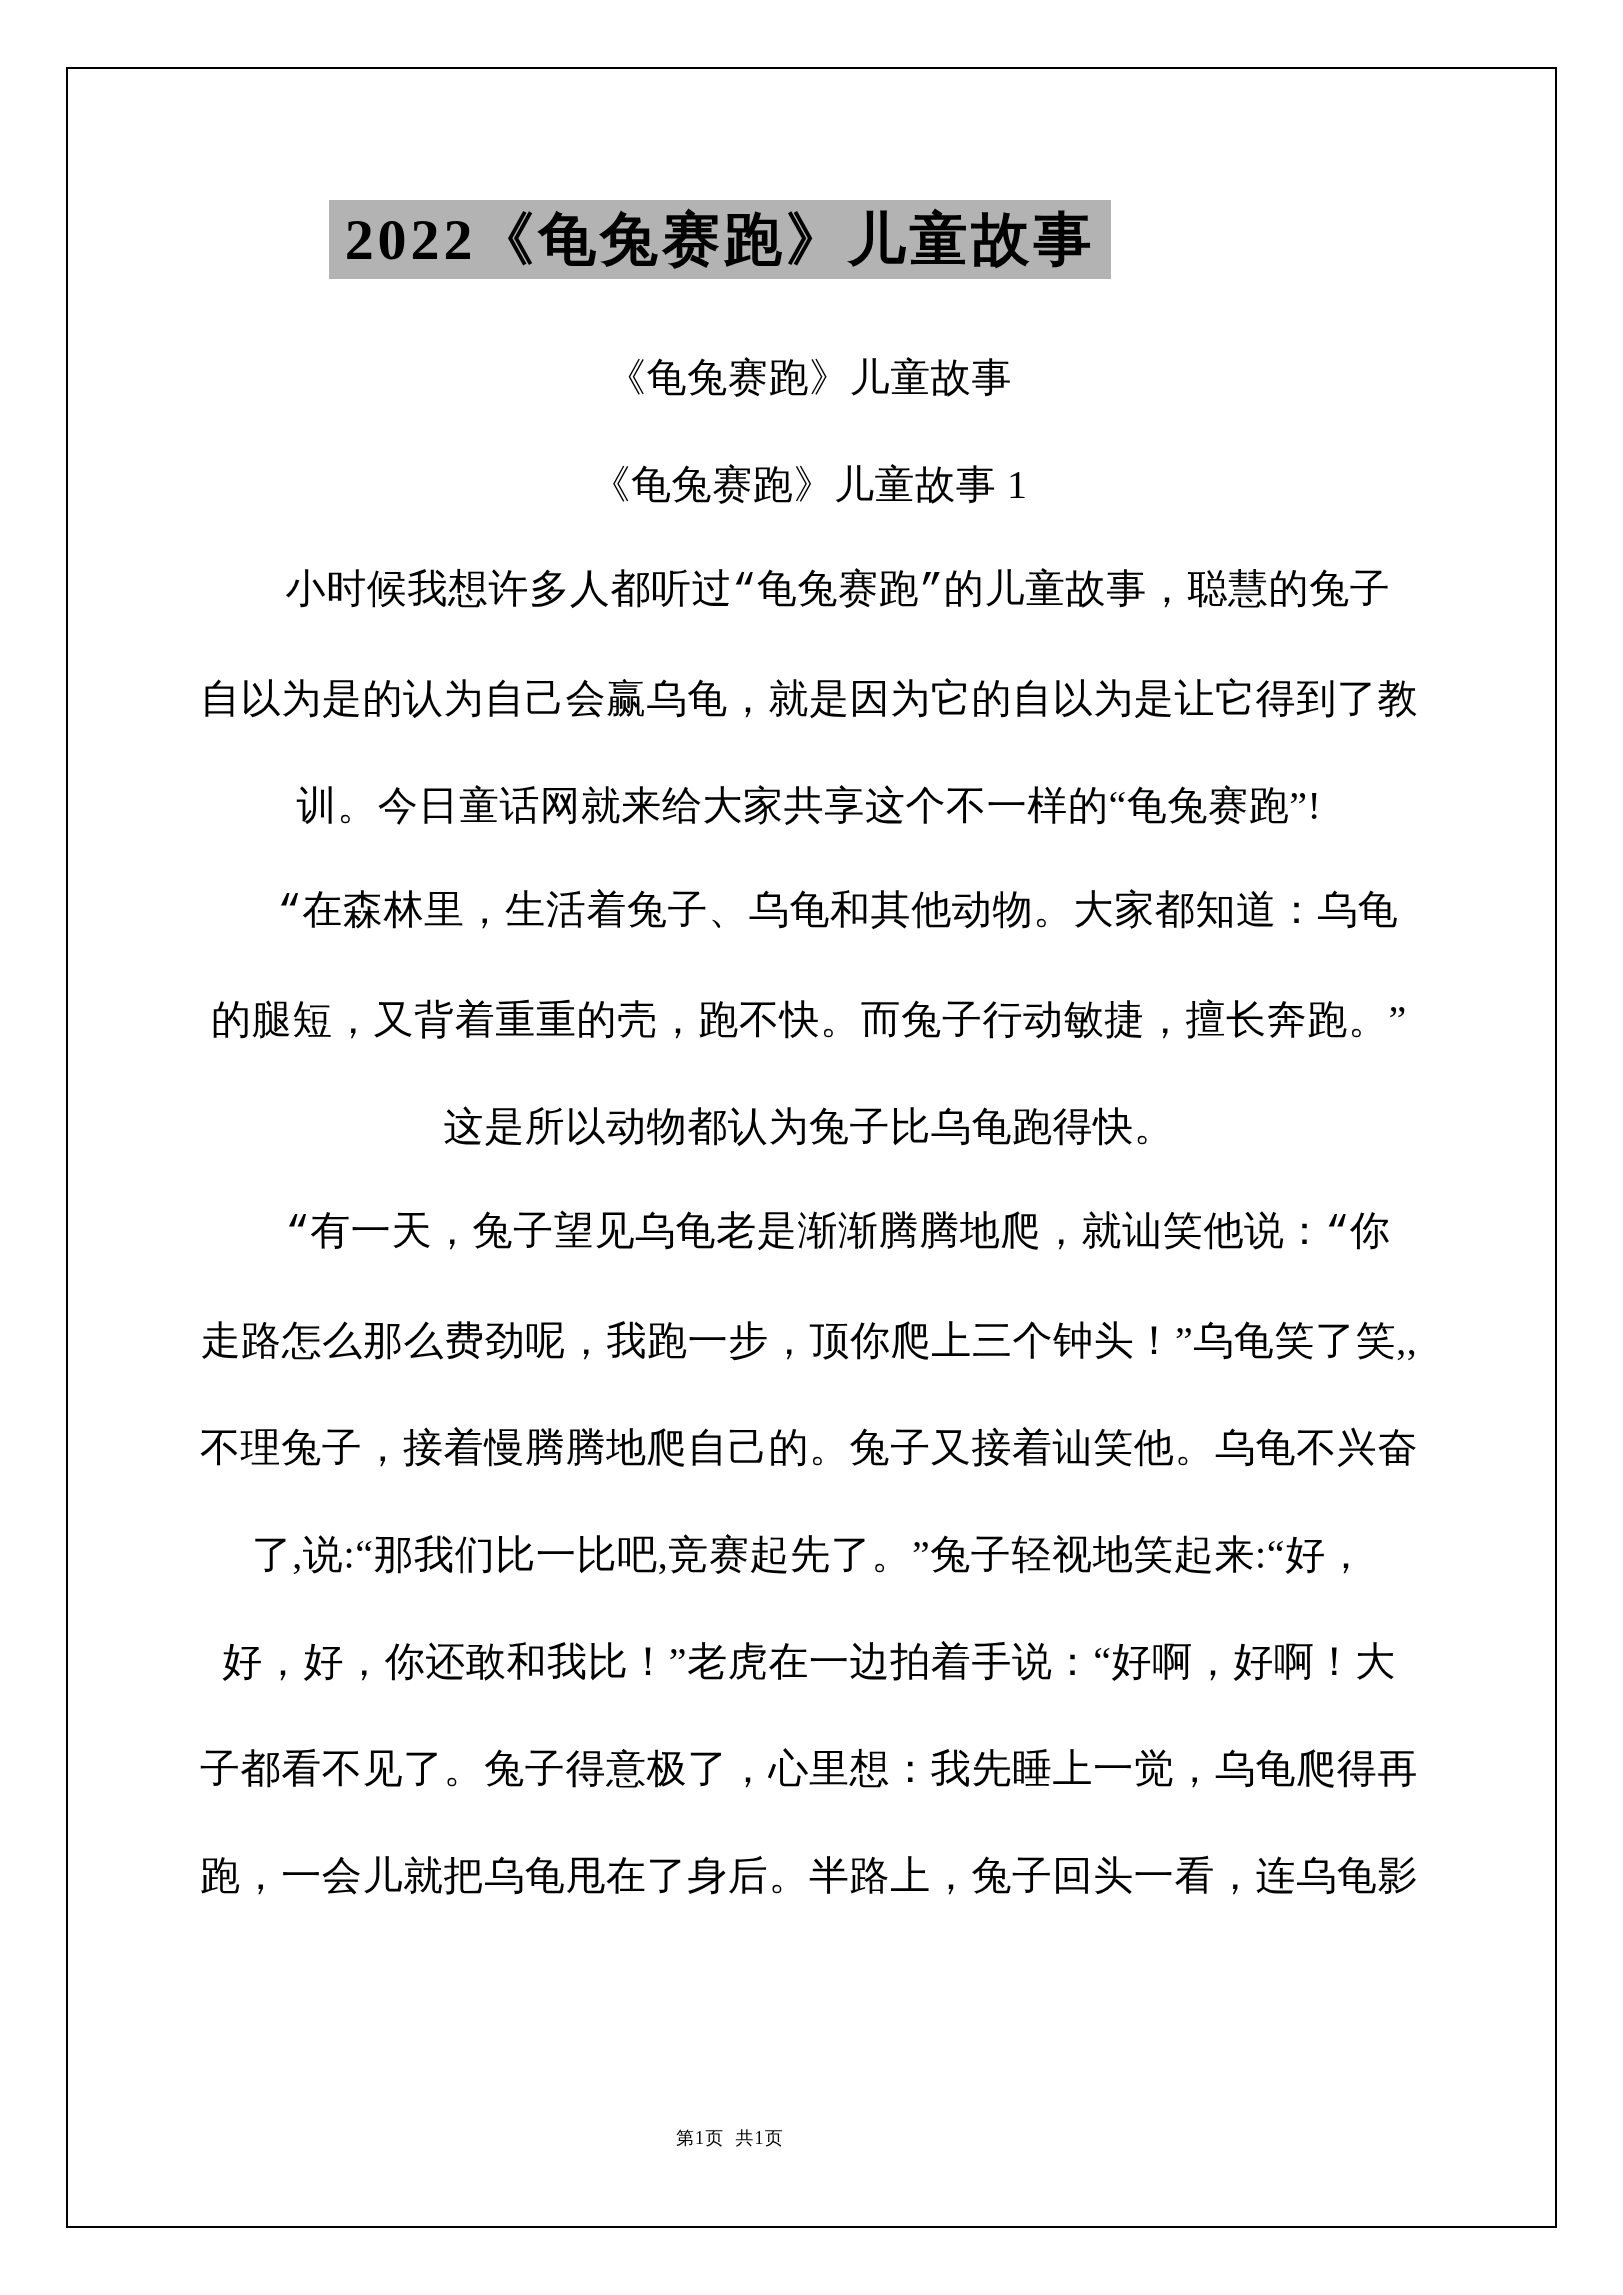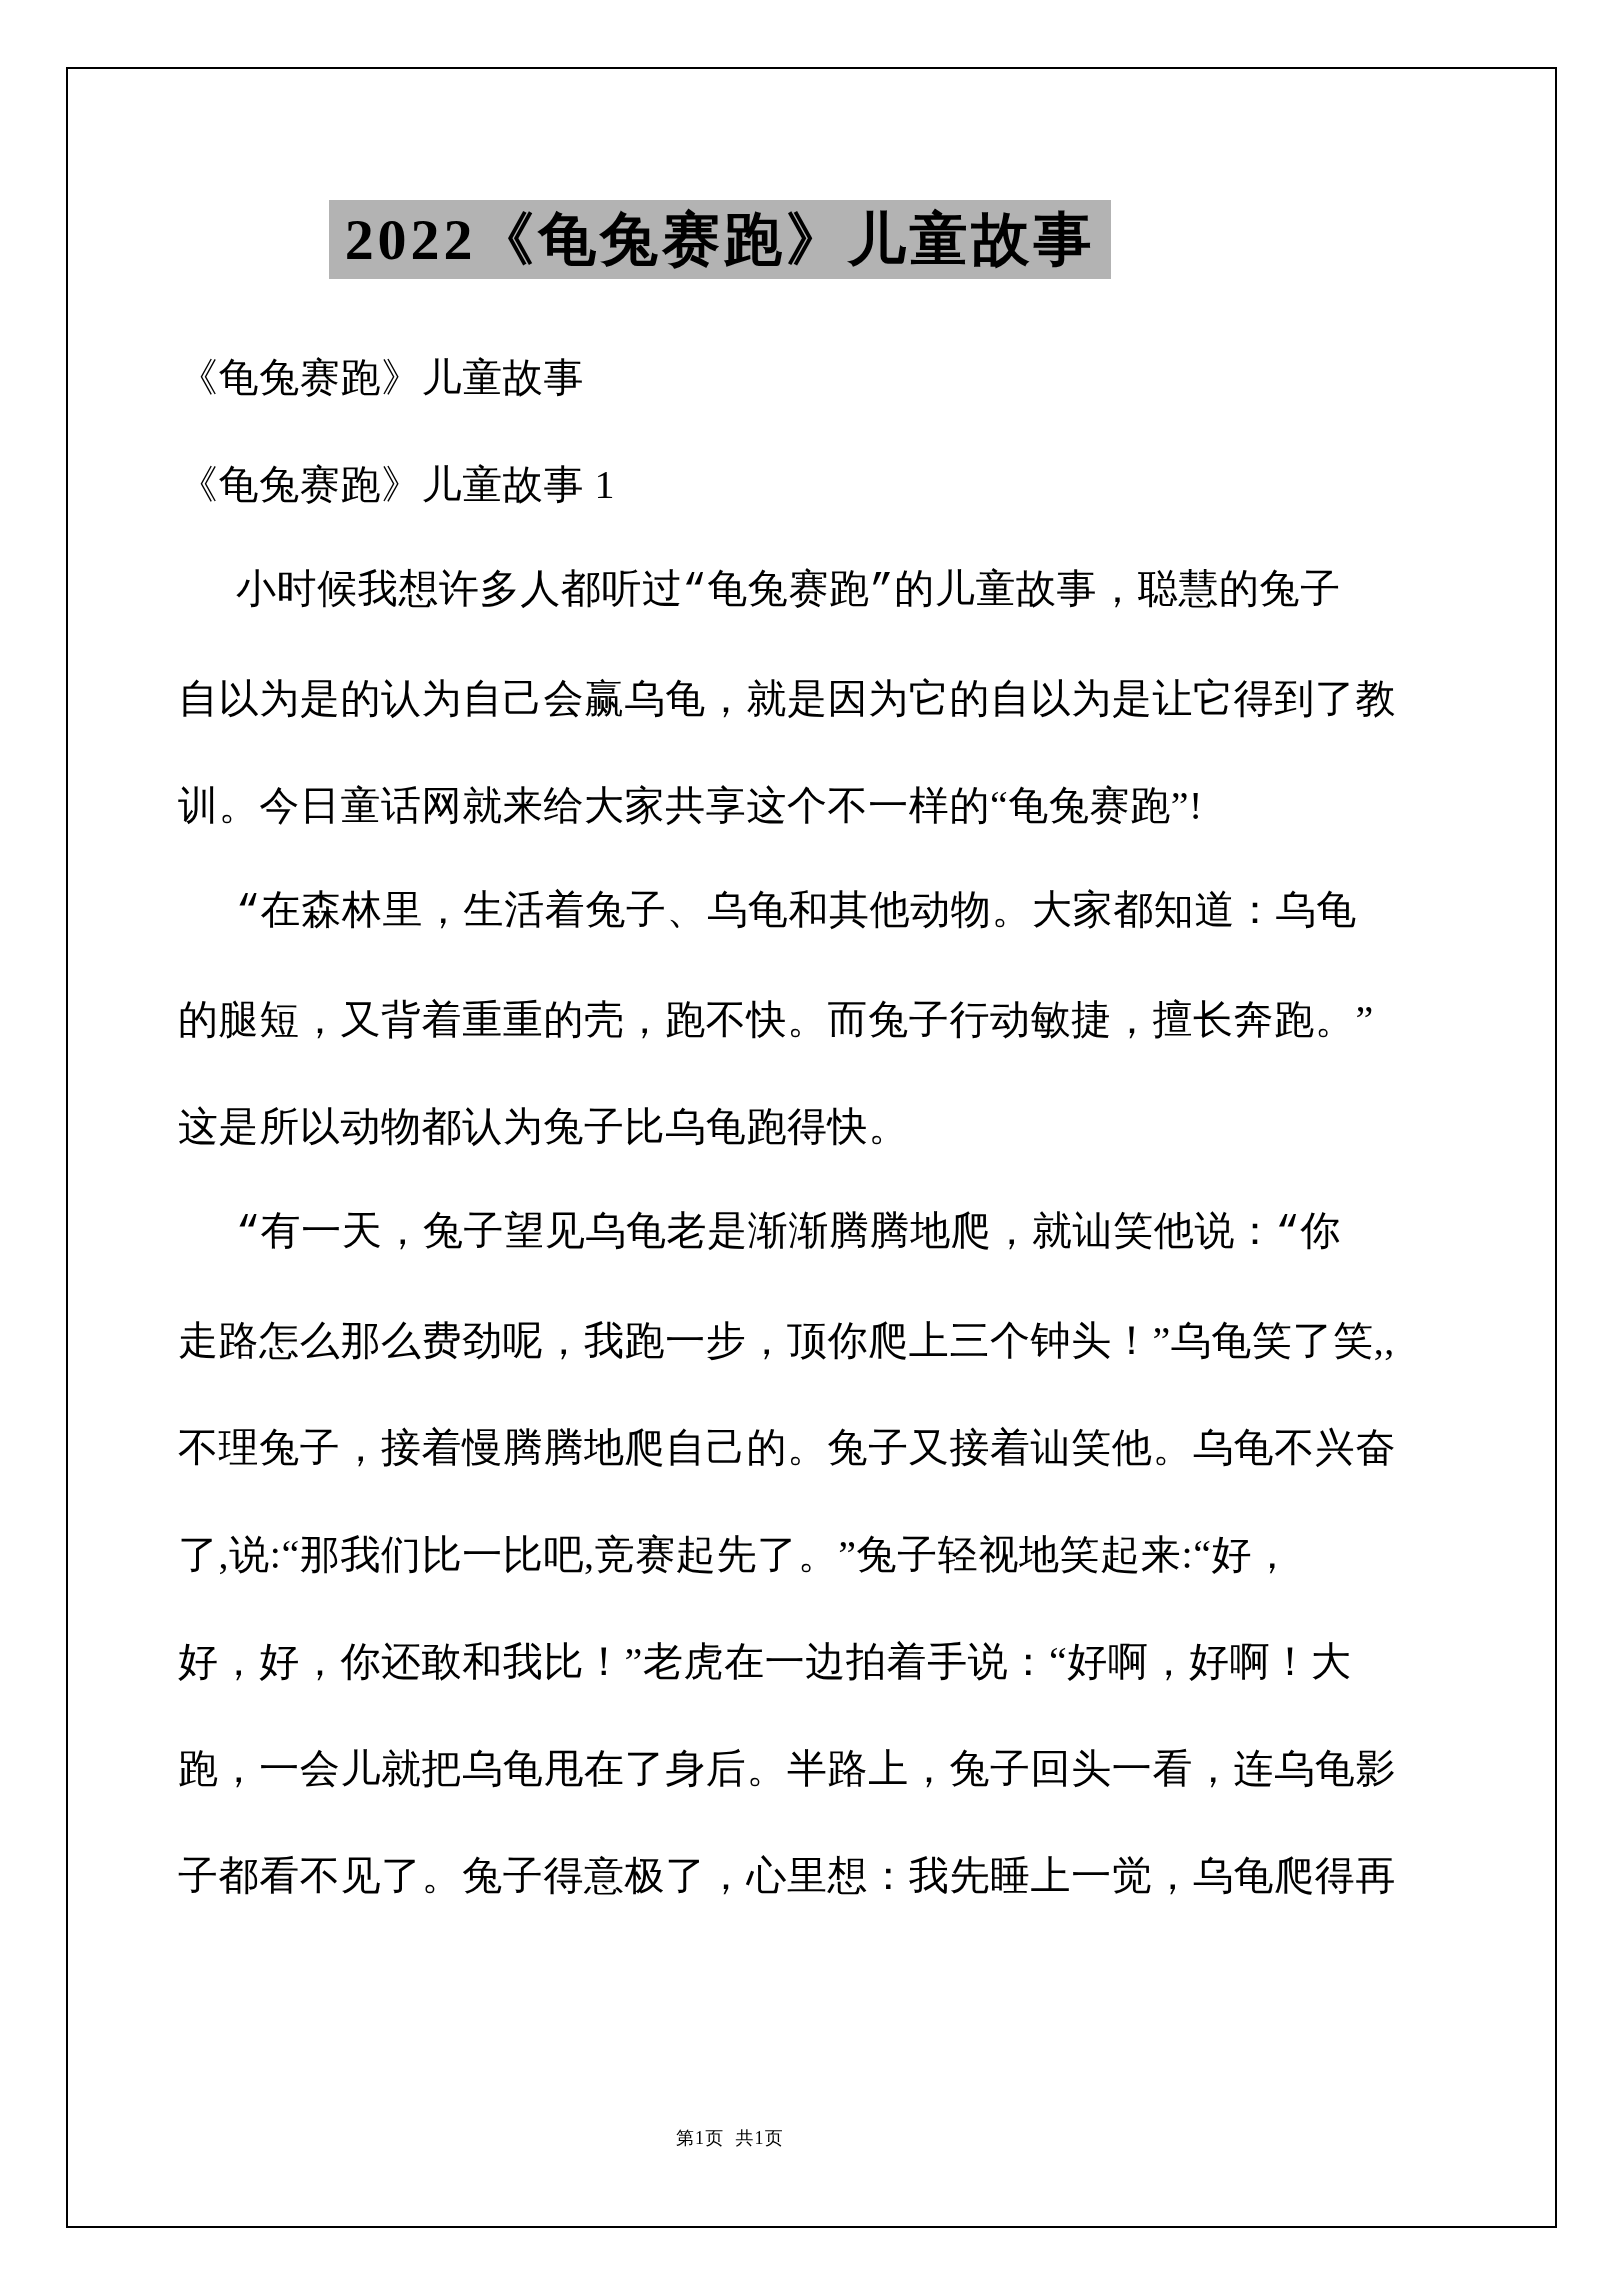--- a/index.html
+++ b/index.html
@@ -36,20 +36,21 @@
     font-weight: bold;
     letter-spacing: 3.9px;
     padding: 0 15.7px;
     white-space: nowrap;
   }
   .content {
     position: absolute;
     left: 178px;
     top: 324px;
     width: 1262px;
+    text-align: center;
   }
   .line {
     height: 107px;
     line-height: 107px;
     font-size: 40px;
     letter-spacing: 0.6px;
     white-space: nowrap;
   }
   .line.indent { text-indent: 58px; font-family: Liberation Mono, monospace; }
   .footer {
@@ -93,20 +94,20 @@
 
       <div class="line">走路怎么那么费劲呢，我跑一步，顶你爬上三个钟头！”乌龟笑了笑,,</div>
 
       <div class="line">不理兔子，接着慢腾腾地爬自己的。兔子又接着讪笑他。乌龟不兴奋</div>
 
       <div class="line">了,说:“那我们比一比吧,竞赛起先了。”兔子轻视地笑起来:“好，</div>
 
       <div class="line">好，好，你还敢和我比！”老虎在一边拍着手说：“好啊，好啊！大</div>
 
 
+      <div class="line">子都看不见了。兔子得意极了，心里想：我先睡上一觉，乌龟爬得再</div>
+
       <div class="line">跑，一会儿就把乌龟甩在了身后。半路上，兔子回头一看，连乌龟影</div>
-
-      <div class="line">子都看不见了。兔子得意极了，心里想：我先睡上一觉，乌龟爬得再</div>
     </div>
 
   <div class="footer">第1页  共1页</div>
 </div>
 
 
 </body></html>

